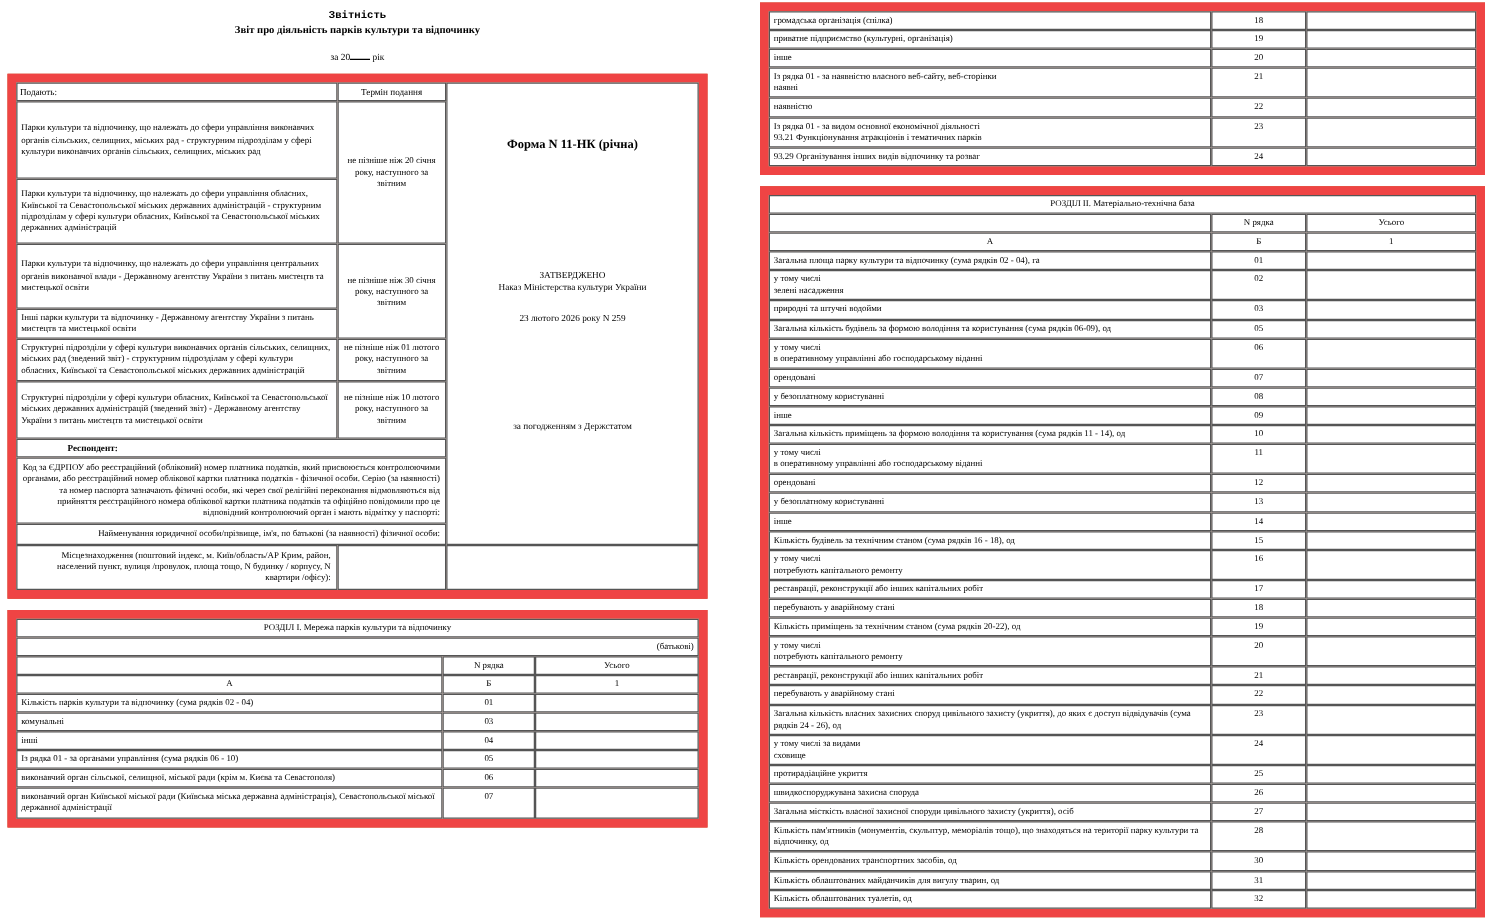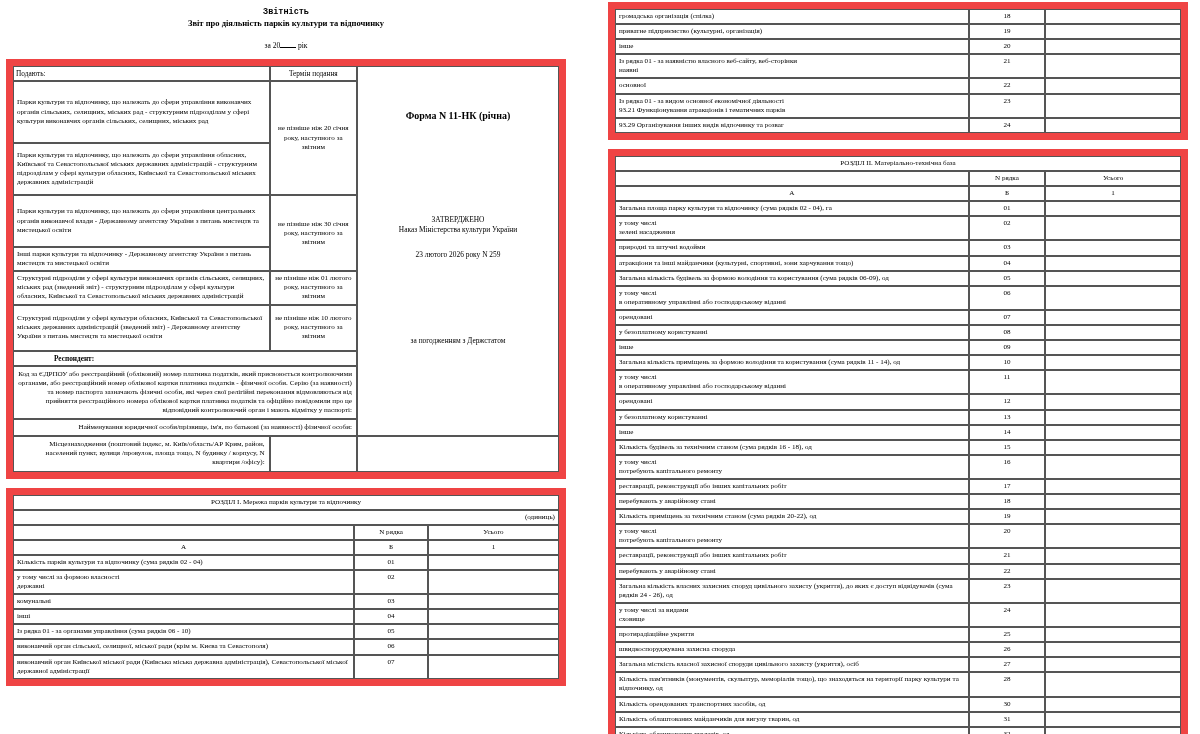--- a/index.html
+++ b/index.html
@@ -205,44 +205,38 @@
     </table>
 
     <div class="tblgap"></div>
 
     <table class="form t2">
       <tbody>
         <tr>
           <td class="sec-title" colspan="3">РОЗДІЛ І. Мережа парків культури та відпочинку</td>
         </tr>
         <tr>
-          <td class="units" colspan="3">(одиниць)</td>
+          <td class="units" colspan="3">(батькові)</td>
         </tr>
         <tr>
           <td class="c-name">&nbsp;</td>
           <td class="c-num sec-head-cell">N рядка</td>
           <td class="c-tot sec-head-cell">Усього</td>
         </tr>
         <tr>
           <td class="c-name sec-head-cell" style="text-align:center">А</td>
           <td class="c-num sec-head-cell">Б</td>
           <td class="c-tot sec-head-cell">1</td>
         </tr>
         <tr>
           <td class="c-name nowrapline">Кількість парків культури та відпочинку (сума рядків 02 - 04)</td>
           <td class="rownum">01</td>
           <td class="c-tot valcell"></td>
         </tr>
         <tr>
-          <td class="c-name nowrapline">у тому числі за формою власності
-державні</td>
-          <td class="rownum">02</td>
-          <td class="c-tot valcell"></td>
-        </tr>
-        <tr>
           <td class="c-name nowrapline">комунальні</td>
           <td class="rownum">03</td>
           <td class="c-tot valcell"></td>
         </tr>
         <tr>
           <td class="c-name nowrapline">інші</td>
           <td class="rownum">04</td>
           <td class="c-tot valcell"></td>
         </tr>
         <tr>
@@ -283,21 +277,21 @@
           <td class="rownum">20</td>
           <td class="c-tot valcell"></td>
         </tr>
         <tr>
           <td class="c-name nowrapline">Із рядка 01 - за наявністю власного веб-сайту, веб-сторінки
 наявні</td>
           <td class="rownum">21</td>
           <td class="c-tot valcell"></td>
         </tr>
         <tr>
-          <td class="c-name nowrapline">основної</td>
+          <td class="c-name nowrapline">наявністю</td>
           <td class="rownum">22</td>
           <td class="c-tot valcell"></td>
         </tr>
         <tr>
           <td class="c-name nowrapline">Із рядка 01 - за видом основної економічної діяльності
 93.21 Функціонування атракціонів і тематичних парків</td>
           <td class="rownum">23</td>
           <td class="c-tot valcell"></td>
         </tr>
         <tr>
@@ -332,25 +326,20 @@
           </tr>
         <tr>
             <td class="c-name nowrapline">у тому числі
 зелені насадження</td>
             <td class="rownum">02</td>
             <td class="c-tot valcell"></td>
           </tr>
         <tr>
             <td class="c-name nowrapline">природні та штучні водойми</td>
             <td class="rownum">03</td>
-            <td class="c-tot valcell"></td>
-          </tr>
-        <tr>
-            <td class="c-name nowrapline">атракціони та інші майданчики (культурні, спортивні, зони харчування тощо)</td>
-            <td class="rownum">04</td>
             <td class="c-tot valcell"></td>
           </tr>
         <tr>
             <td class="c-name nowrapline">Загальна кількість будівель за формою володіння та користування (сума рядків 06-09), од</td>
             <td class="rownum">05</td>
             <td class="c-tot valcell"></td>
           </tr>
         <tr>
             <td class="c-name nowrapline">у тому числі
 в оперативному управлінні або господарському віданні</td>

